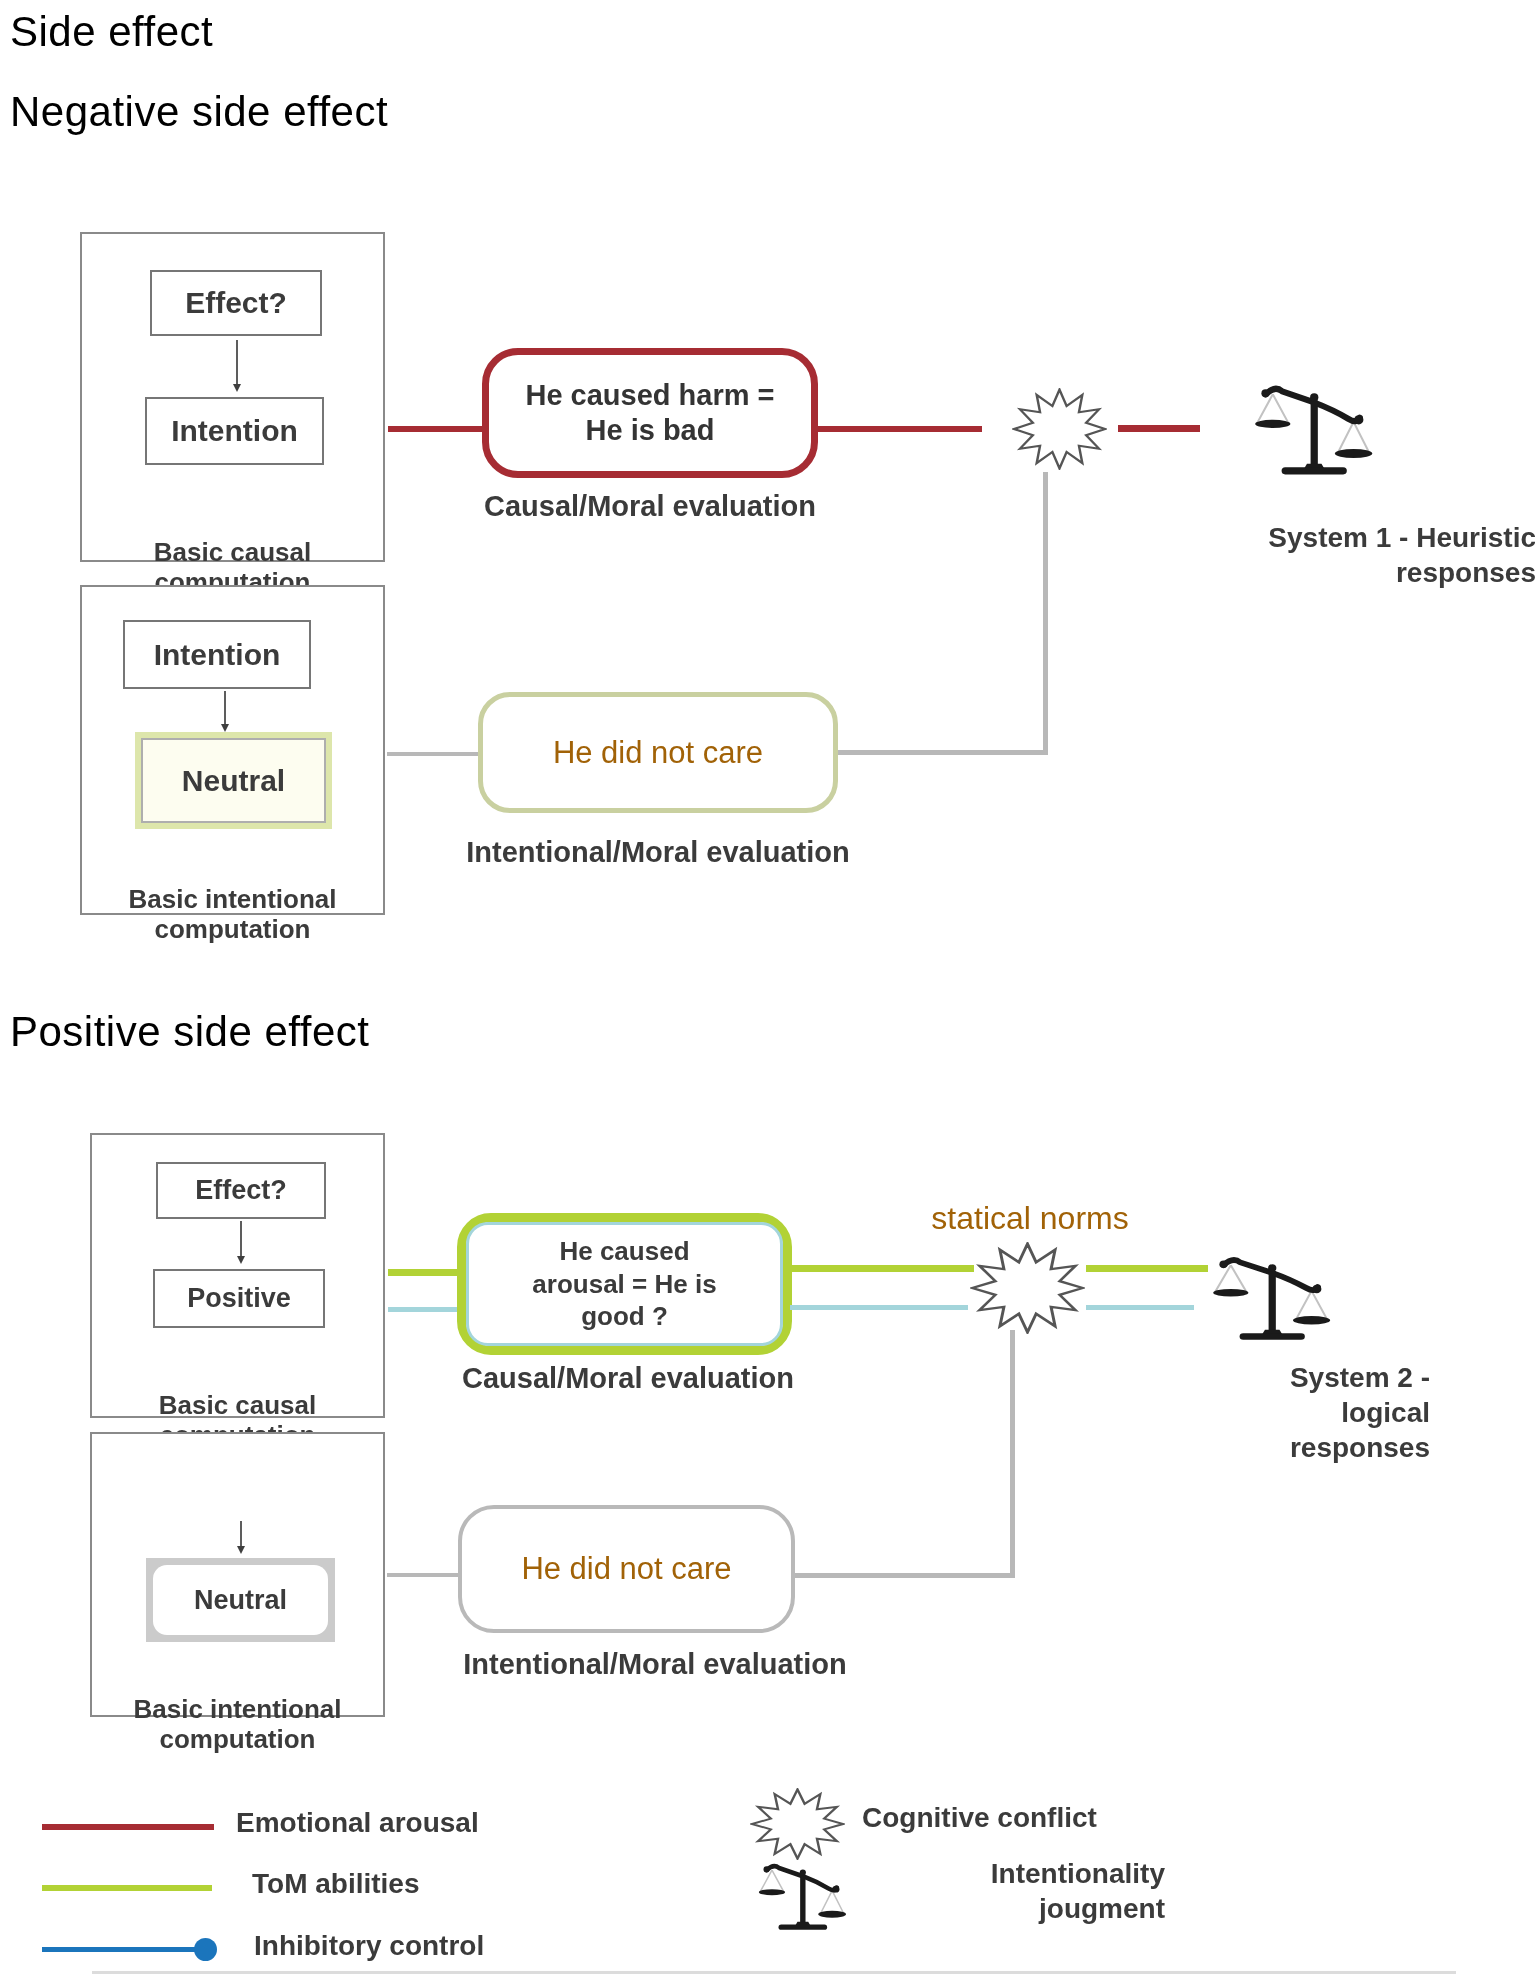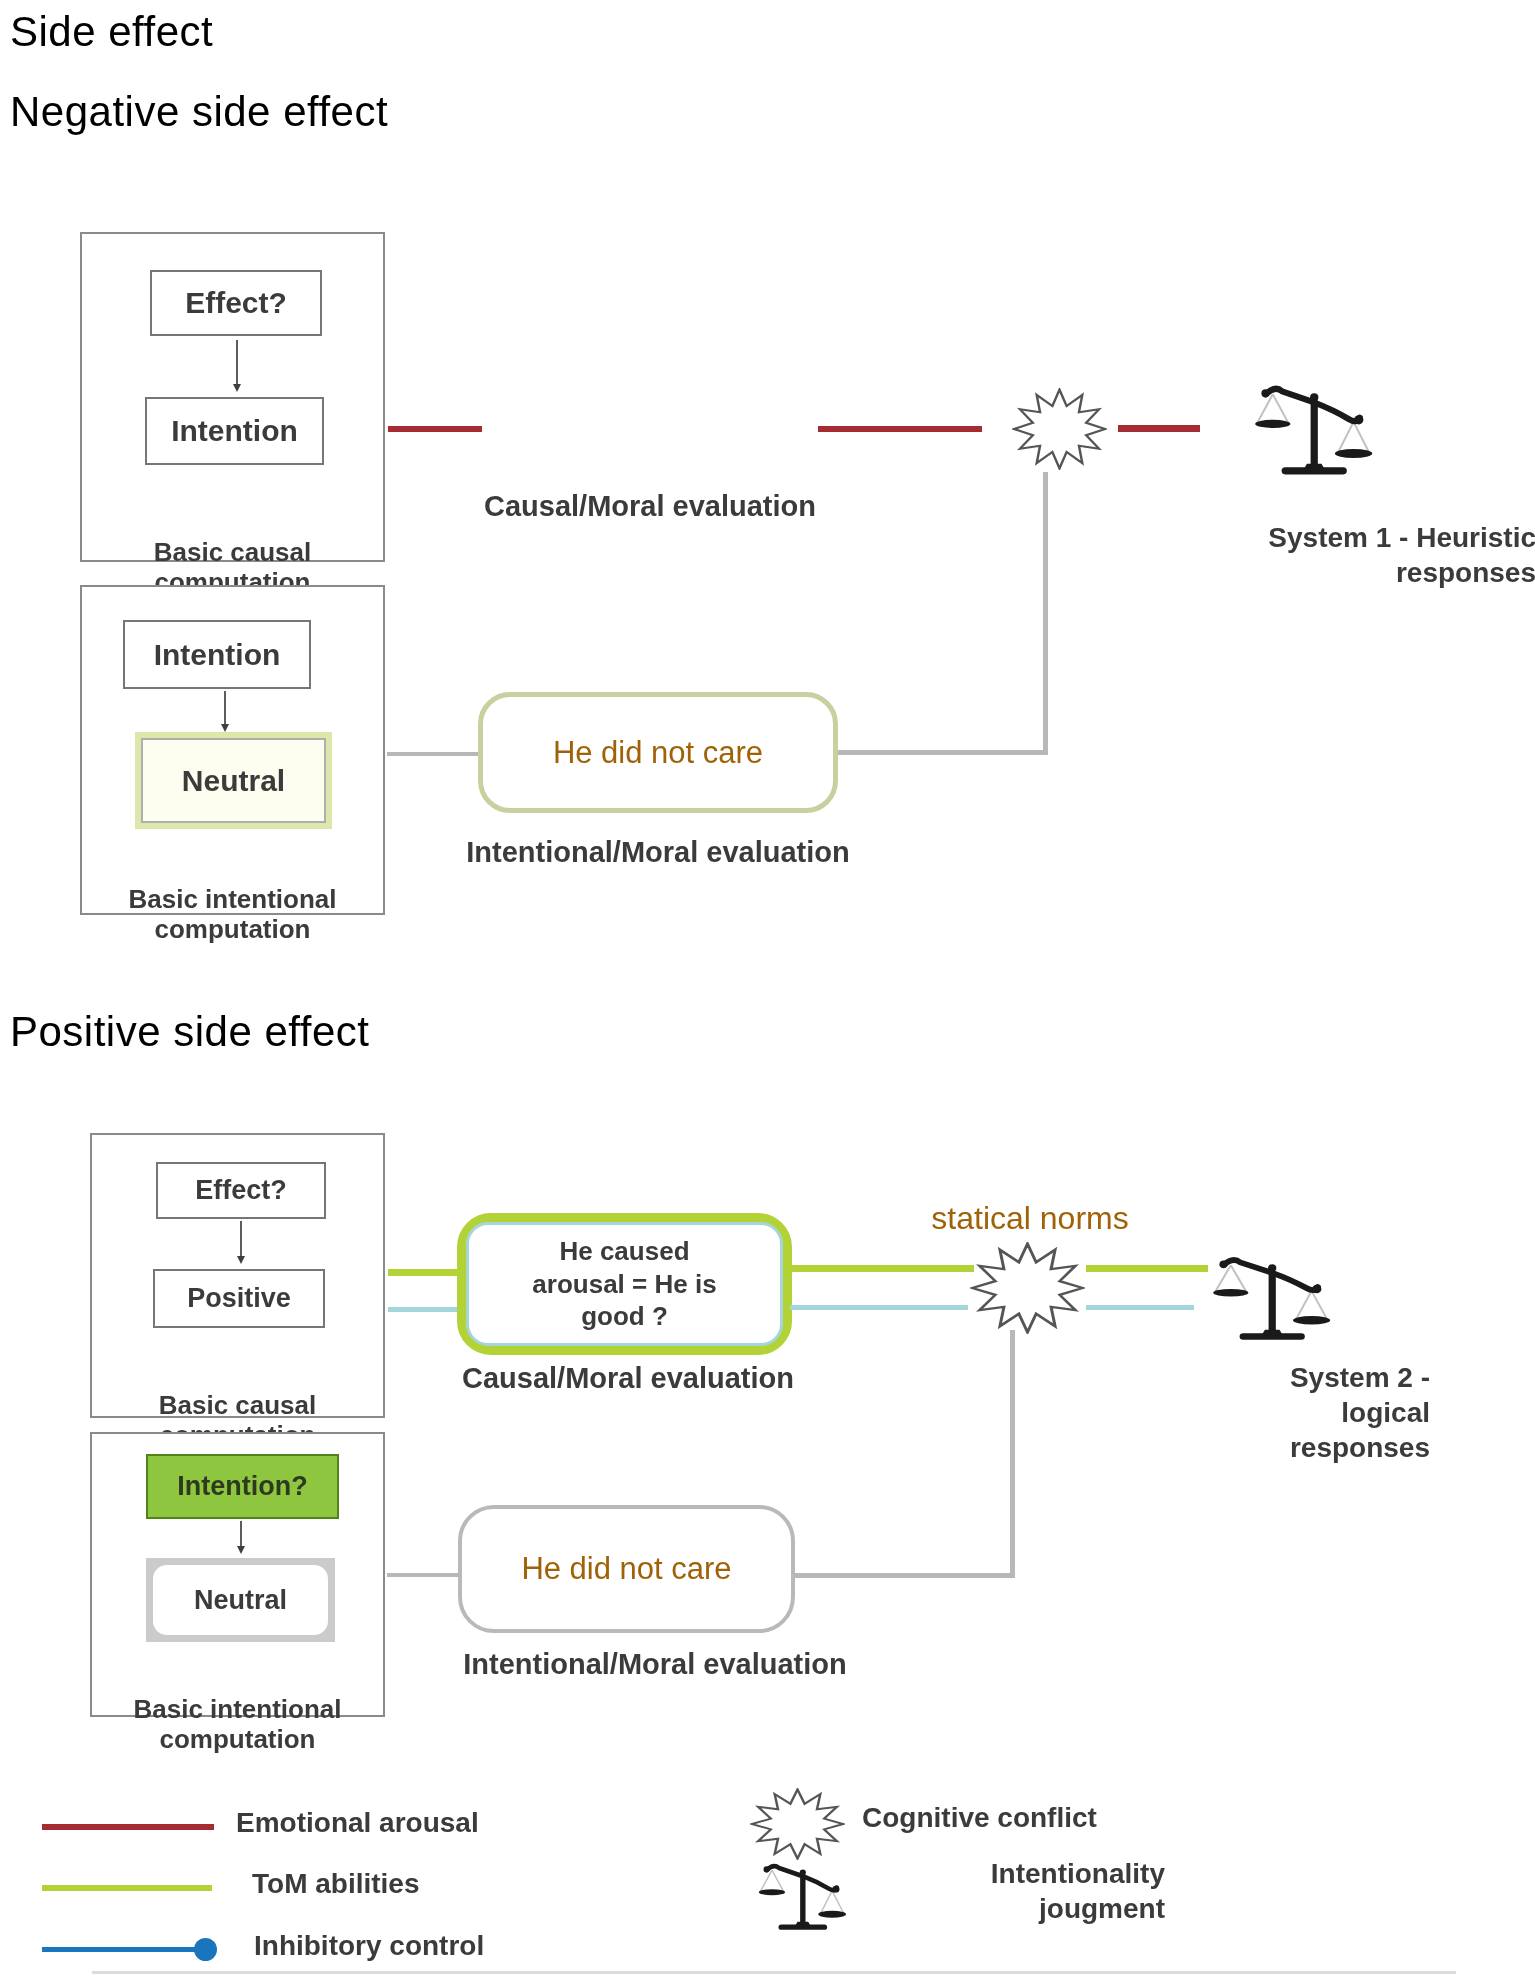--- a/index.html
+++ b/index.html
@@ -61,20 +61,26 @@
   <div class="group" style="left:80px;top:585px;width:305px;height:330px">
     <div class="box" style="left:41px;top:33px;width:188px;height:69px;font-size:30px">Intention</div>
     <div class="varrow" style="left:142px;top:104px;height:38px"></div>
     <div class="abs" style="left:53px;top:145px;width:197px;height:97px;border:6px solid var(--olive_light);background:#fdfdf0">
       <div class="neutral-olive-inner" style="font-size:30px">Neutral</div>
     </div>
     <div class="caption" style="top:250px">Basic intentional computation</div>
   </div>
 
   <div class="hline" style="left:388px;top:426px;width:94px;height:6px;background:var(--red)"></div>
+  <div class="bubble" style="left:482px;top:348px;width:336px;height:130px;border:7px solid var(--red);border-radius:36px">
+    <div style="font-weight:700;font-size:29px;line-height:1.2;color:#343434">
+      <span class="bline">He caused harm =</span>
+      <span class="bline">He is bad</span>
+    </div>
+  </div>
   <div class="bubble-caption" style="left:450px;top:490px;width:400px">Causal/Moral evaluation</div>
   <div class="hline" style="left:818px;top:426px;width:164px;height:6px;background:var(--red)"></div>
 
   <div class="icon" style="left:1012px;top:388px;width:95px;height:82px">
       <svg viewBox="0 0 100 100" preserveAspectRatio="none">
         <polygon fill="#ffffff" stroke="#555555" stroke-width="2.6" points="98,50 78,57.5 91.6,74 70.5,70.5 74,91.6 57.5,78 50,98 42.5,78 26,91.6 29.5,70.5 8.4,74 22,57.5 2,50 22,42.5 8.4,26 29.5,29.5 26,8.4 42.5,22 50,2 57.5,22 74,8.4 70.5,29.5 91.6,26 78,42.5"></polygon>
       </svg>
     </div>
   <div class="hline" style="left:1118px;top:425px;width:82px;height:7px;background:var(--red)"></div>
 
@@ -156,21 +162,20 @@
   <div class="sys-label" style="left:1190px;top:1360px;width:240px">
     <span class="bline">System 2 -</span>
     <span class="bline">logical</span>
     <span class="bline">responses</span>
   </div>
 
   <div class="vline" style="left:1010px;top:1330px;width:5px;height:248px;background:var(--gray)"></div>
   <div class="hline" style="left:795px;top:1573px;width:220px;height:5px;background:var(--gray)"></div>
 
   <div class="group" style="left:90px;top:1432px;width:295px;height:285px">
-    <div class="abs" style="left:54px;top:20px;width:193px;height:65px;background:var(--intention_green);border:2px solid #53821d;display:flex;align-items:center;justify-content:center;font-weight:700;font-size:27px;color:#2e3a20">Intention?</div>
     <div class="varrow" style="left:148px;top:87px;height:30px"></div>
     <div class="abs" style="left:54px;top:124px;width:189px;height:84px;background:#cbcbcb;padding:7px">
       <div class="neutral-gray-inner" style="font-size:27px">Neutral</div>
     </div>
     <div class="caption" style="top:213px">Basic intentional computation</div>
   </div>
 
   <div class="hline" style="left:387px;top:1573px;width:71px;height:4px;background:var(--gray)"></div>
   <div class="bubble serif" style="left:458px;top:1505px;width:337px;height:128px;border:4px solid #b9b9b9;border-radius:36px;font-size:31px">He did not care</div>
   <div class="bubble-caption" style="left:455px;top:1648px;width:400px">Intentional/Moral evaluation</div>

